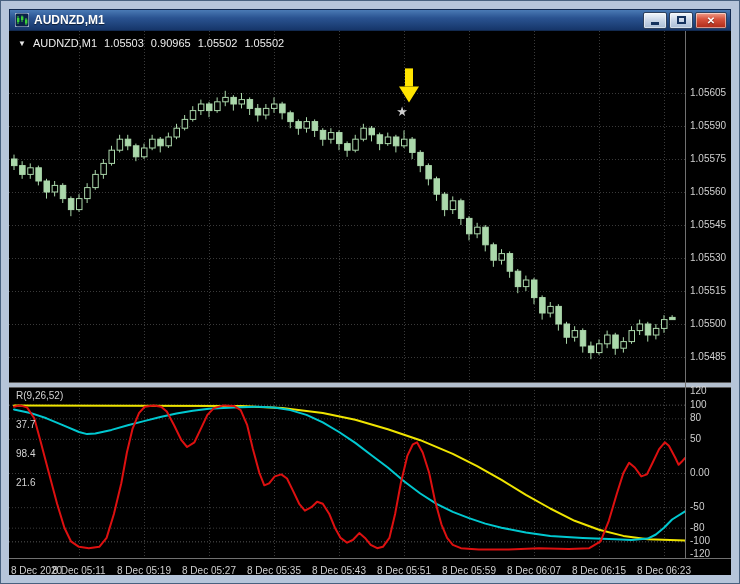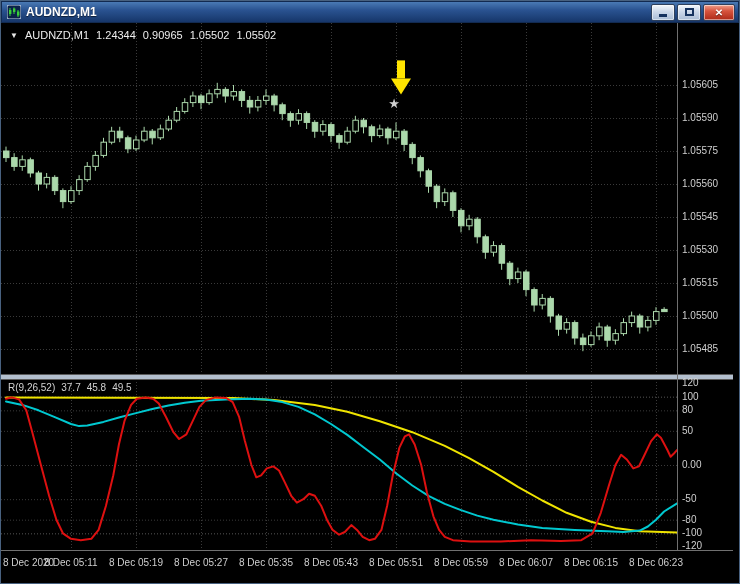--- a/index.html
+++ b/index.html
@@ -1,34 +1,34 @@
 <!DOCTYPE html>
 <html><head>
 <meta charset="utf-8">
 <style>
   html,body{margin:0;padding:0;}
   body{width:740px;height:584px;overflow:hidden;background:#8ea3bd;font-family:"Liberation Sans",sans-serif;}
-  .window{box-sizing:border-box;width:740px;height:584px;border:1px solid #48617f;background:#b6c5da;padding:0;display:flex;flex-direction:column;}
+  .window{box-sizing:border-box;width:740px;height:584px;border:1px solid #48617f;background:#b6c5da;padding:8px;display:flex;flex-direction:column;}
   .titlebar{height:22px;min-height:22px;display:flex;align-items:center;padding:0 3px 0 5px;box-sizing:border-box;
     background:linear-gradient(180deg,#4a7ab5 0%,#2a5391 40%,#16366a 100%);border:1px solid #122a50;}
   .win-icon{display:flex;align-items:center;}
   .title{color:#ffffff;font-size:12px;font-weight:bold;margin-left:5px;flex:1;white-space:nowrap;text-shadow:0 1px 1px rgba(0,0,0,.6);}
   .controls{display:flex;gap:2px;}
   .tbtn{width:22px;height:15px;border:1px solid #2e405c;border-radius:2px;display:flex;align-items:center;justify-content:center;
     background:linear-gradient(#f4f8fc,#ccd8e9 45%,#a9bcd5);box-shadow:inset 0 0 0 1px rgba(255,255,255,.5);cursor:default;}
   .tbtn.close{width:30px;background:linear-gradient(#f0a08c,#d7543e 40%,#ad2917);}
   .glyph-min{display:block;width:8px;height:3px;background:#15325e;margin-top:7px;}
   .glyph-max{display:block;width:9px;height:8px;box-sizing:border-box;border:2px solid #15325e;background:transparent;}
   .glyph-close{color:#ffffff;font-size:10px;font-weight:bold;line-height:13px;text-shadow:0 1px 1px rgba(0,0,0,.5);}
   .chart-region{position:relative;flex:1;background:#000;overflow:hidden;}
   #chart-svg{position:absolute;left:0;top:0;}
   #chart-svg text{font-family:"Liberation Sans",sans-serif;fill:#cfcfcf;}
   .quote-line{position:absolute;left:9px;top:6px;color:#ededed;font-size:11px;display:flex;gap:7px;align-items:center;white-space:nowrap;}
   .quote-line .tri{font-size:8px;color:#e6e6e6;}
-  .indicator-label{position:absolute;left:7px;top:359px;color:#d2d2d2;font-size:10px;display:flex;gap:6px;white-space:nowrap;}
+  .indicator-label{position:absolute;left:7px;top:359px;color:#d2d2d2;font-size:10px;display:flex;gap:18px;white-space:nowrap;flex-direction:column;}
 </style>
 </head>
 <body>
 
 <div class="window">
   <div class="titlebar">
     <span class="win-icon">
       <svg width="14" height="14" viewBox="0 0 14 14">
         <rect x="0" y="0" width="14" height="14" rx="2" fill="#0a2248" stroke="#c9d6e8" stroke-width="1"></rect>
         <line x1="3" y1="3" x2="3" y2="11" stroke="#39d039" stroke-width="1"></line>
@@ -293,26 +293,26 @@
         <text x="395" y="543" text-anchor="middle" font-size="10">8 Dec 05:51</text>
         <text x="460" y="543" text-anchor="middle" font-size="10">8 Dec 05:59</text>
         <text x="525" y="543" text-anchor="middle" font-size="10">8 Dec 06:07</text>
         <text x="590" y="543" text-anchor="middle" font-size="10">8 Dec 06:15</text>
         <text x="655" y="543" text-anchor="middle" font-size="10">8 Dec 06:23</text>
       </svg>
 
     <div class="quote-line">
       <span class="tri">▼</span>
       <span>AUDNZD,M1</span>
-      <span>1.24344</span>
+      <span>1.05503</span>
       <span>0.90965</span>
       <span>1.05502</span>
       <span>1.05502</span>
     </div>
 
     <div class="indicator-label">
       <span>R(9,26,52)</span>
       <span>37.7</span>
-      <span>45.8</span>
-      <span>49.5</span>
+      <span>98.4</span>
+      <span>21.6</span>
     </div>
   </div>
 </div>
 
 </body></html>

